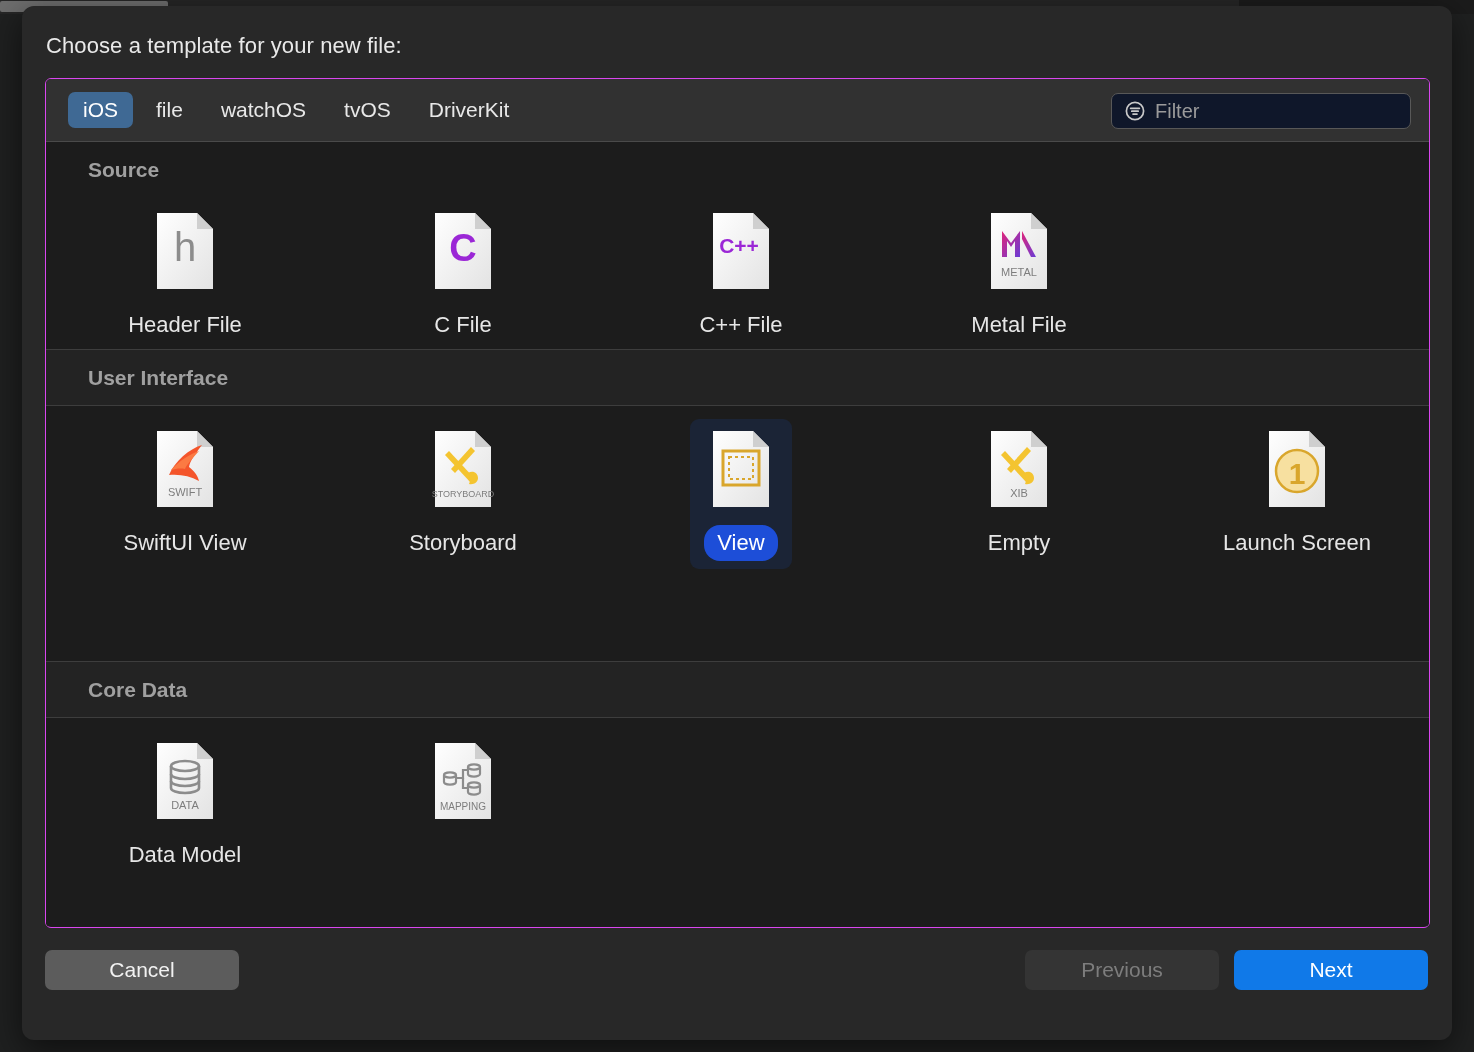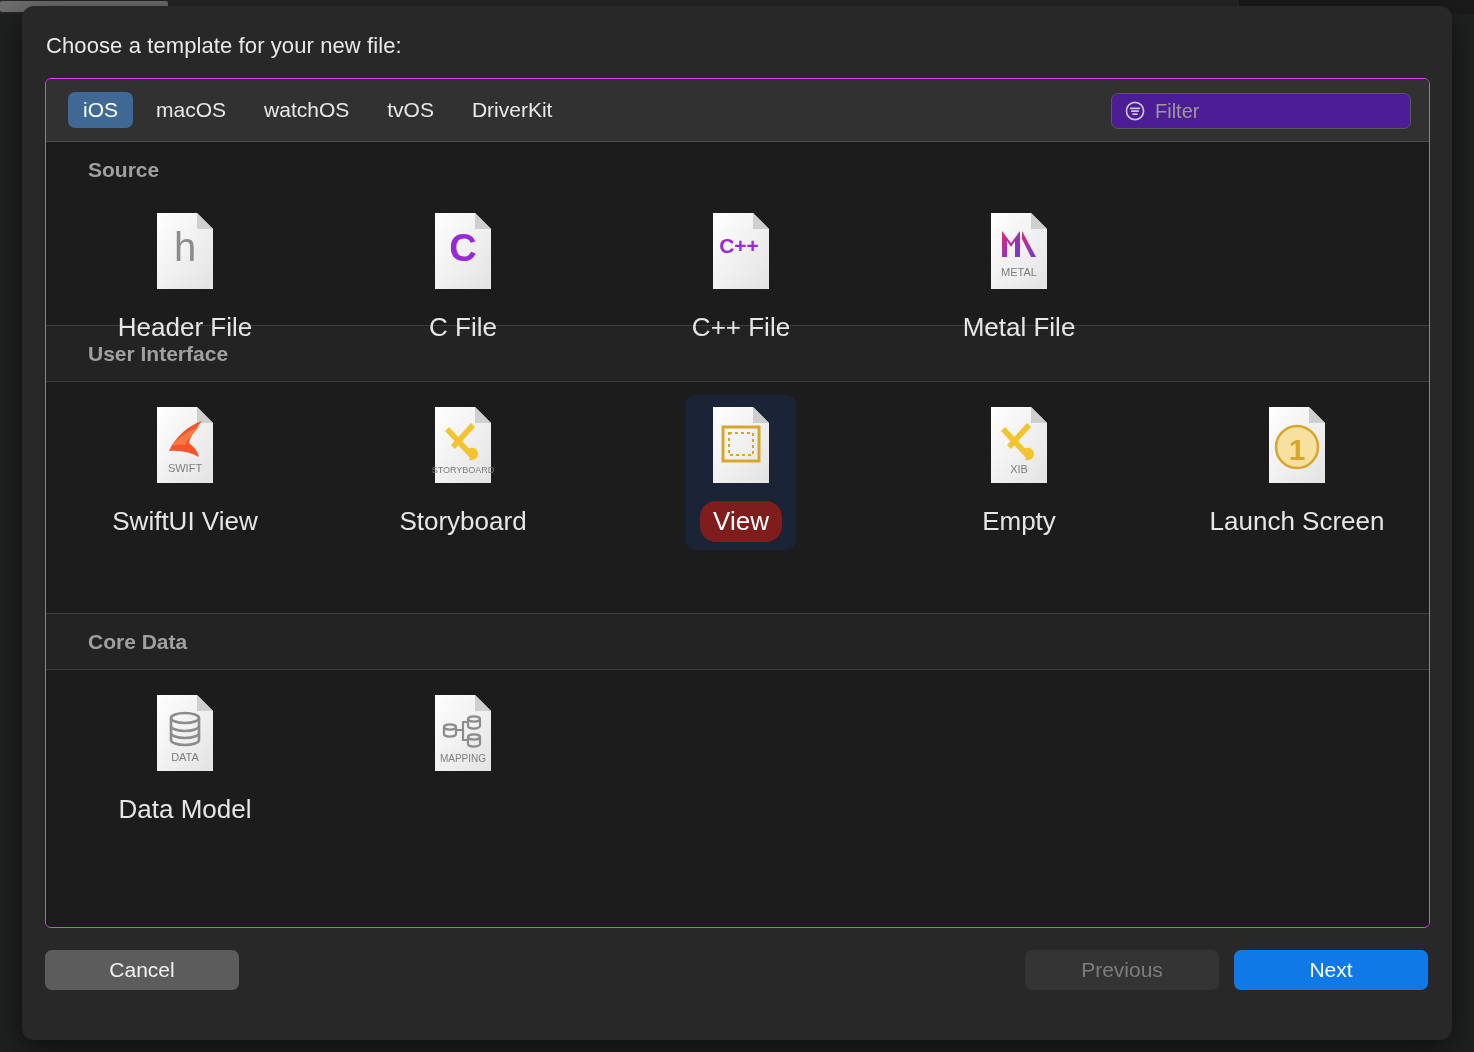--- a/index.html
+++ b/index.html
@@ -106,21 +106,21 @@
   }
 
   .filter-field {
     position: absolute;
     right: 18px;
     top: 14px;
     width: 300px;
     height: 36px;
     border: 1px solid #585858;
     border-radius: 7px;
-    background: #4c1d95;
+    background: #0f172a;
     display: flex;
     align-items: center;
     padding: 0 12px;
     box-sizing: border-box;
   }
   .filter-icon { width: 22px; height: 22px; flex: 0 0 22px; }
   .filter-placeholder {
     margin-left: 9px;
     font-size: 20px;
     color: #9b9b9b;
@@ -139,21 +139,21 @@
     background: #232323;
     border-bottom: 1px solid #3d3d3d;
     display: flex;
     align-items: center;
     padding-left: 42px;
     box-sizing: border-box;
     font-size: 21px;
     font-weight: bold;
     color: #a0a0a0;
   }
-  .section-header.topline { border-top: 1px solid #3d3d3d; }
+  .section-header.topline { border-top: 1px solid #3d3d3d; margin-top: 24px; }
 
   .grid {
     display: flex;
     padding: 0;
     background: #1c1c1c;
   }
   .grid.row-source   { height: 186px; margin-top: -60px; }
   .grid.row-ui       { height: 231px; }
   .grid.row-coredata { height: 217px; }
 
@@ -179,29 +179,29 @@
 
   .tmpl-icon {
     width: 66px;
     height: 80px;
     display: block;
   }
   .grid.row-source .tmpl-icon { height: 80px; }
 
   .tmpl-label {
     margin-top: 16px;
-    font-size: 26px;
+    font-size: 22px;
     color: #e6e6e6;
     white-space: nowrap;
     padding: 4px 13px;
     border-radius: 16px;
     line-height: 1.25;
   }
   .tmpl-label.selected {
-    background: #7f1d1d;
+    background: #1d4ed8;
     color: #ffffff;
   }
 
   
   .btn {
     position: absolute;
     height: 40px;
     border-radius: 7px;
     display: flex;
     align-items: center;
@@ -244,21 +244,21 @@
 </div>
 
 <div id="sheet">
 
   <div class="sheet-title">Choose a template for your new file:</div>
 
   <div class="browser">
 
     <div class="tabbar">
       <div class="tab selected">iOS</div>
-      <div class="tab">macOS</div>
+      <div class="tab">file</div>
       <div class="tab">watchOS</div>
       <div class="tab">tvOS</div>
       <div class="tab">DriverKit</div>
 
       <div class="filter-field">
         <span class="filter-icon">
           <svg viewBox="0 0 22 22" width="22" height="22">
             <circle cx="11" cy="11" r="8.6" fill="none" stroke="#c9c9c9" stroke-width="1.7"></circle>
             <line x1="6.6" y1="8.3" x2="15.4" y2="8.3" stroke="#c9c9c9" stroke-width="1.7" stroke-linecap="round"></line>
             <line x1="7.8" y1="11.2" x2="14.2" y2="11.2" stroke="#c9c9c9" stroke-width="1.7" stroke-linecap="round"></line>

